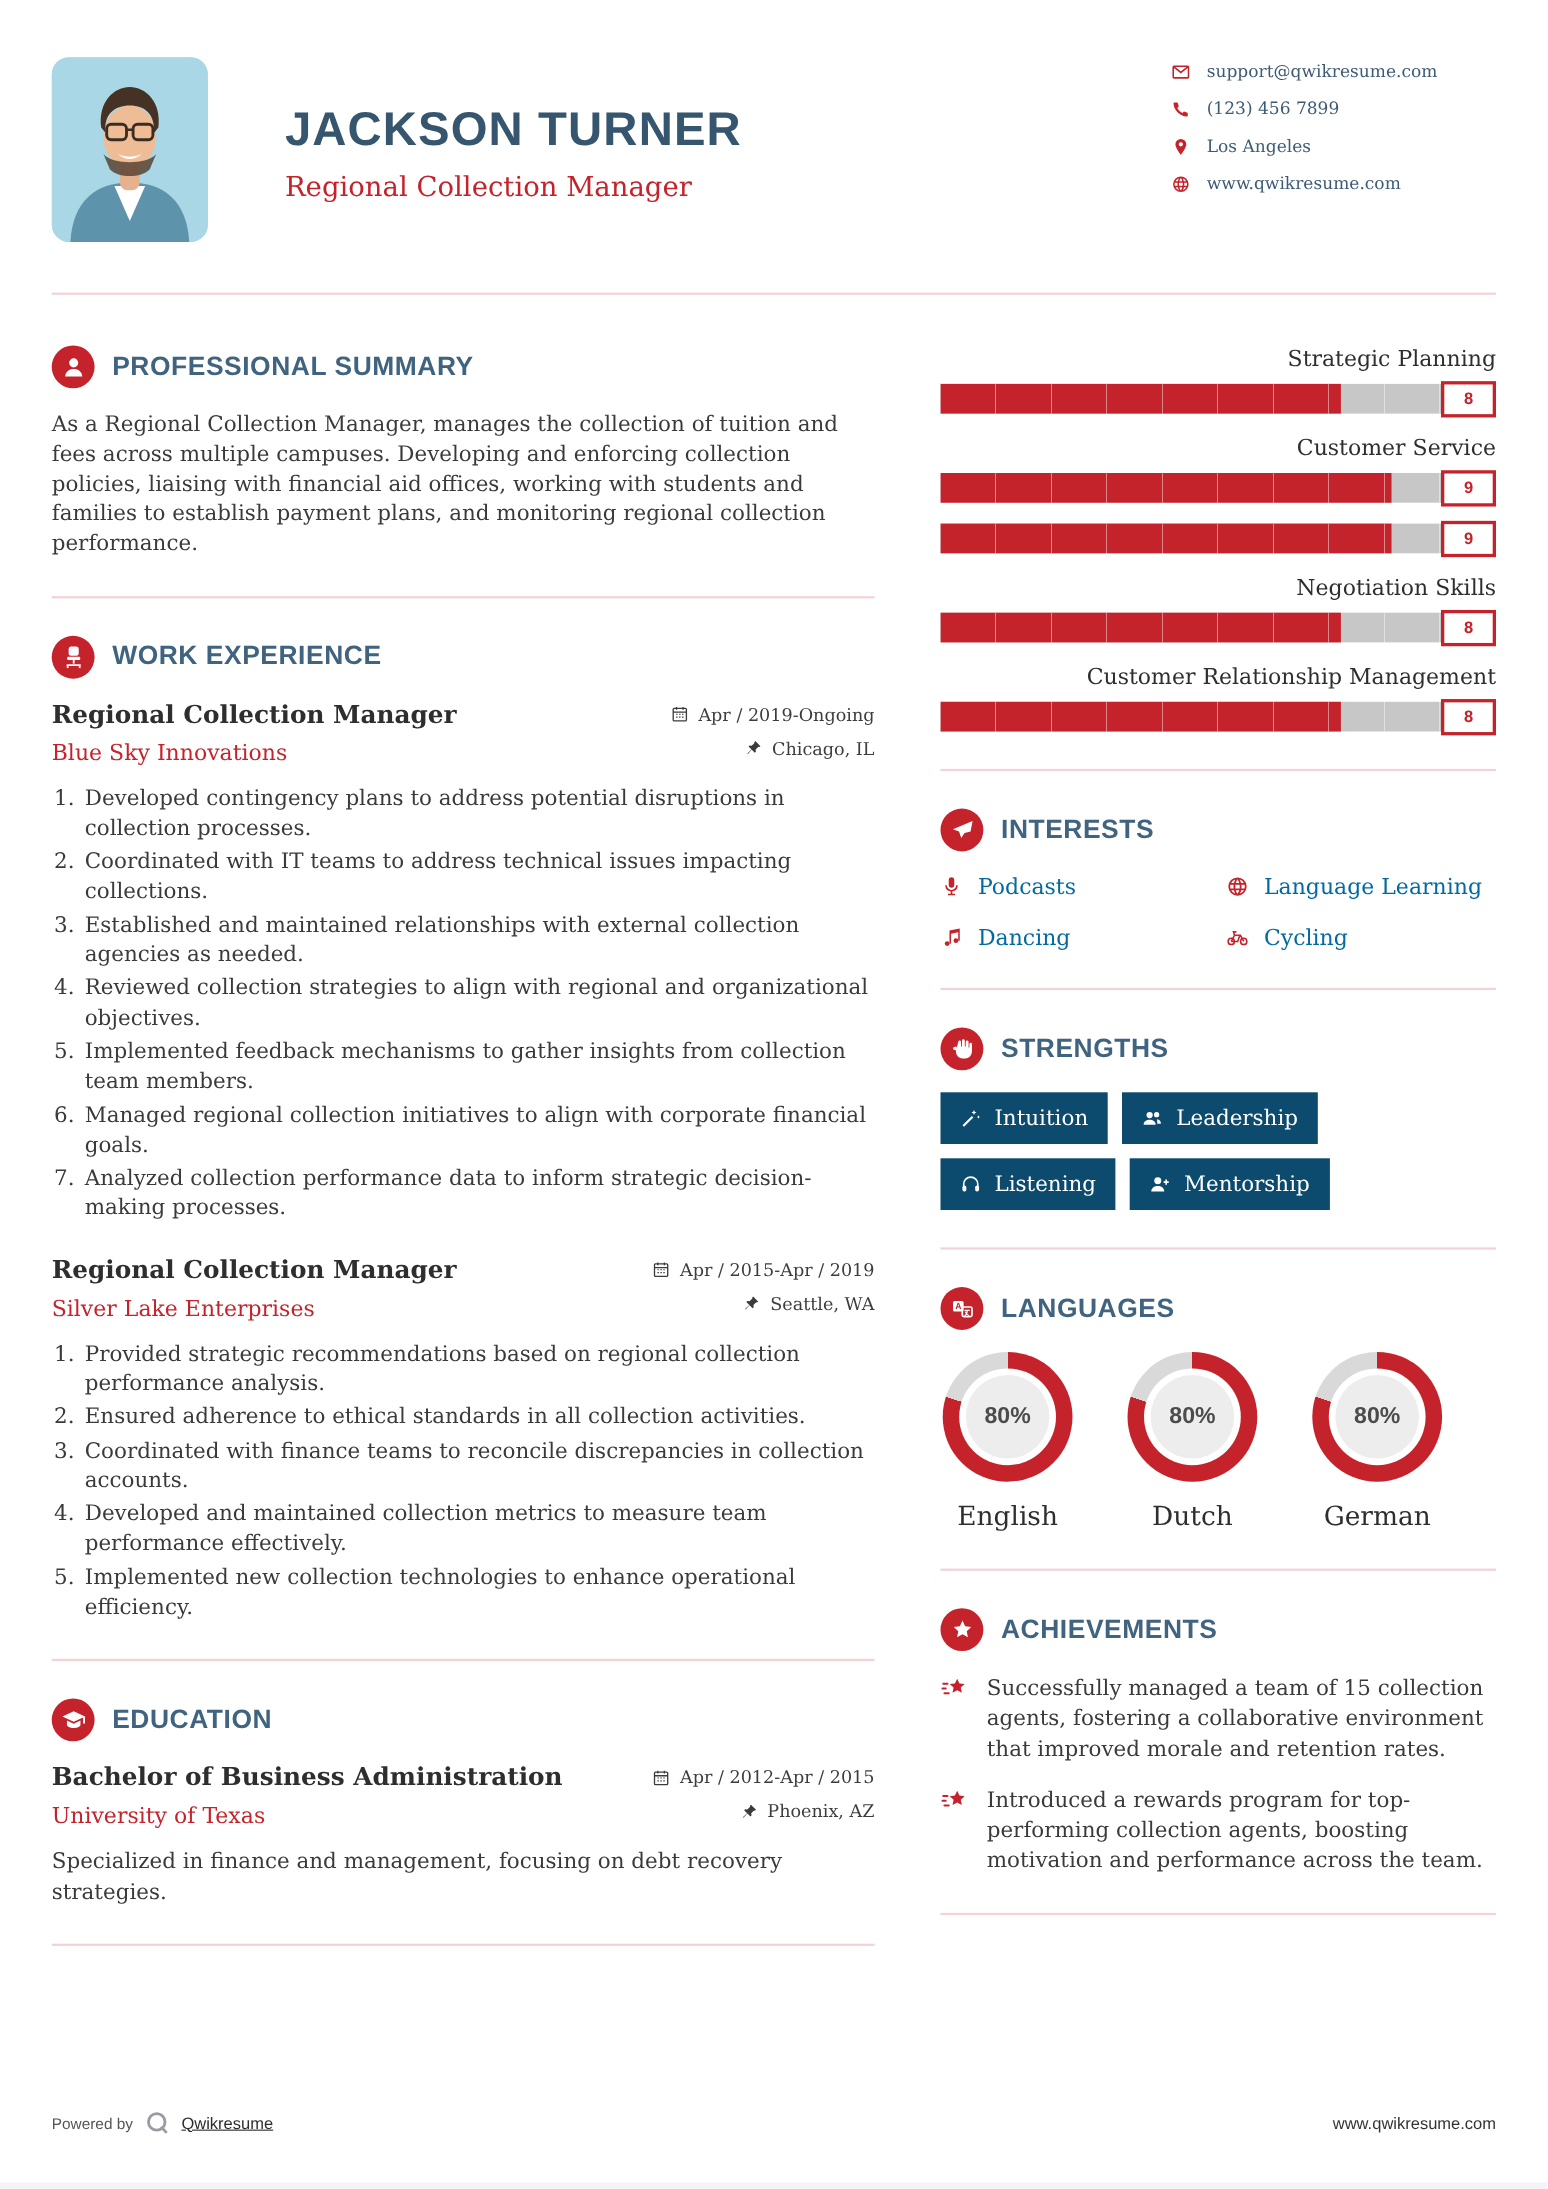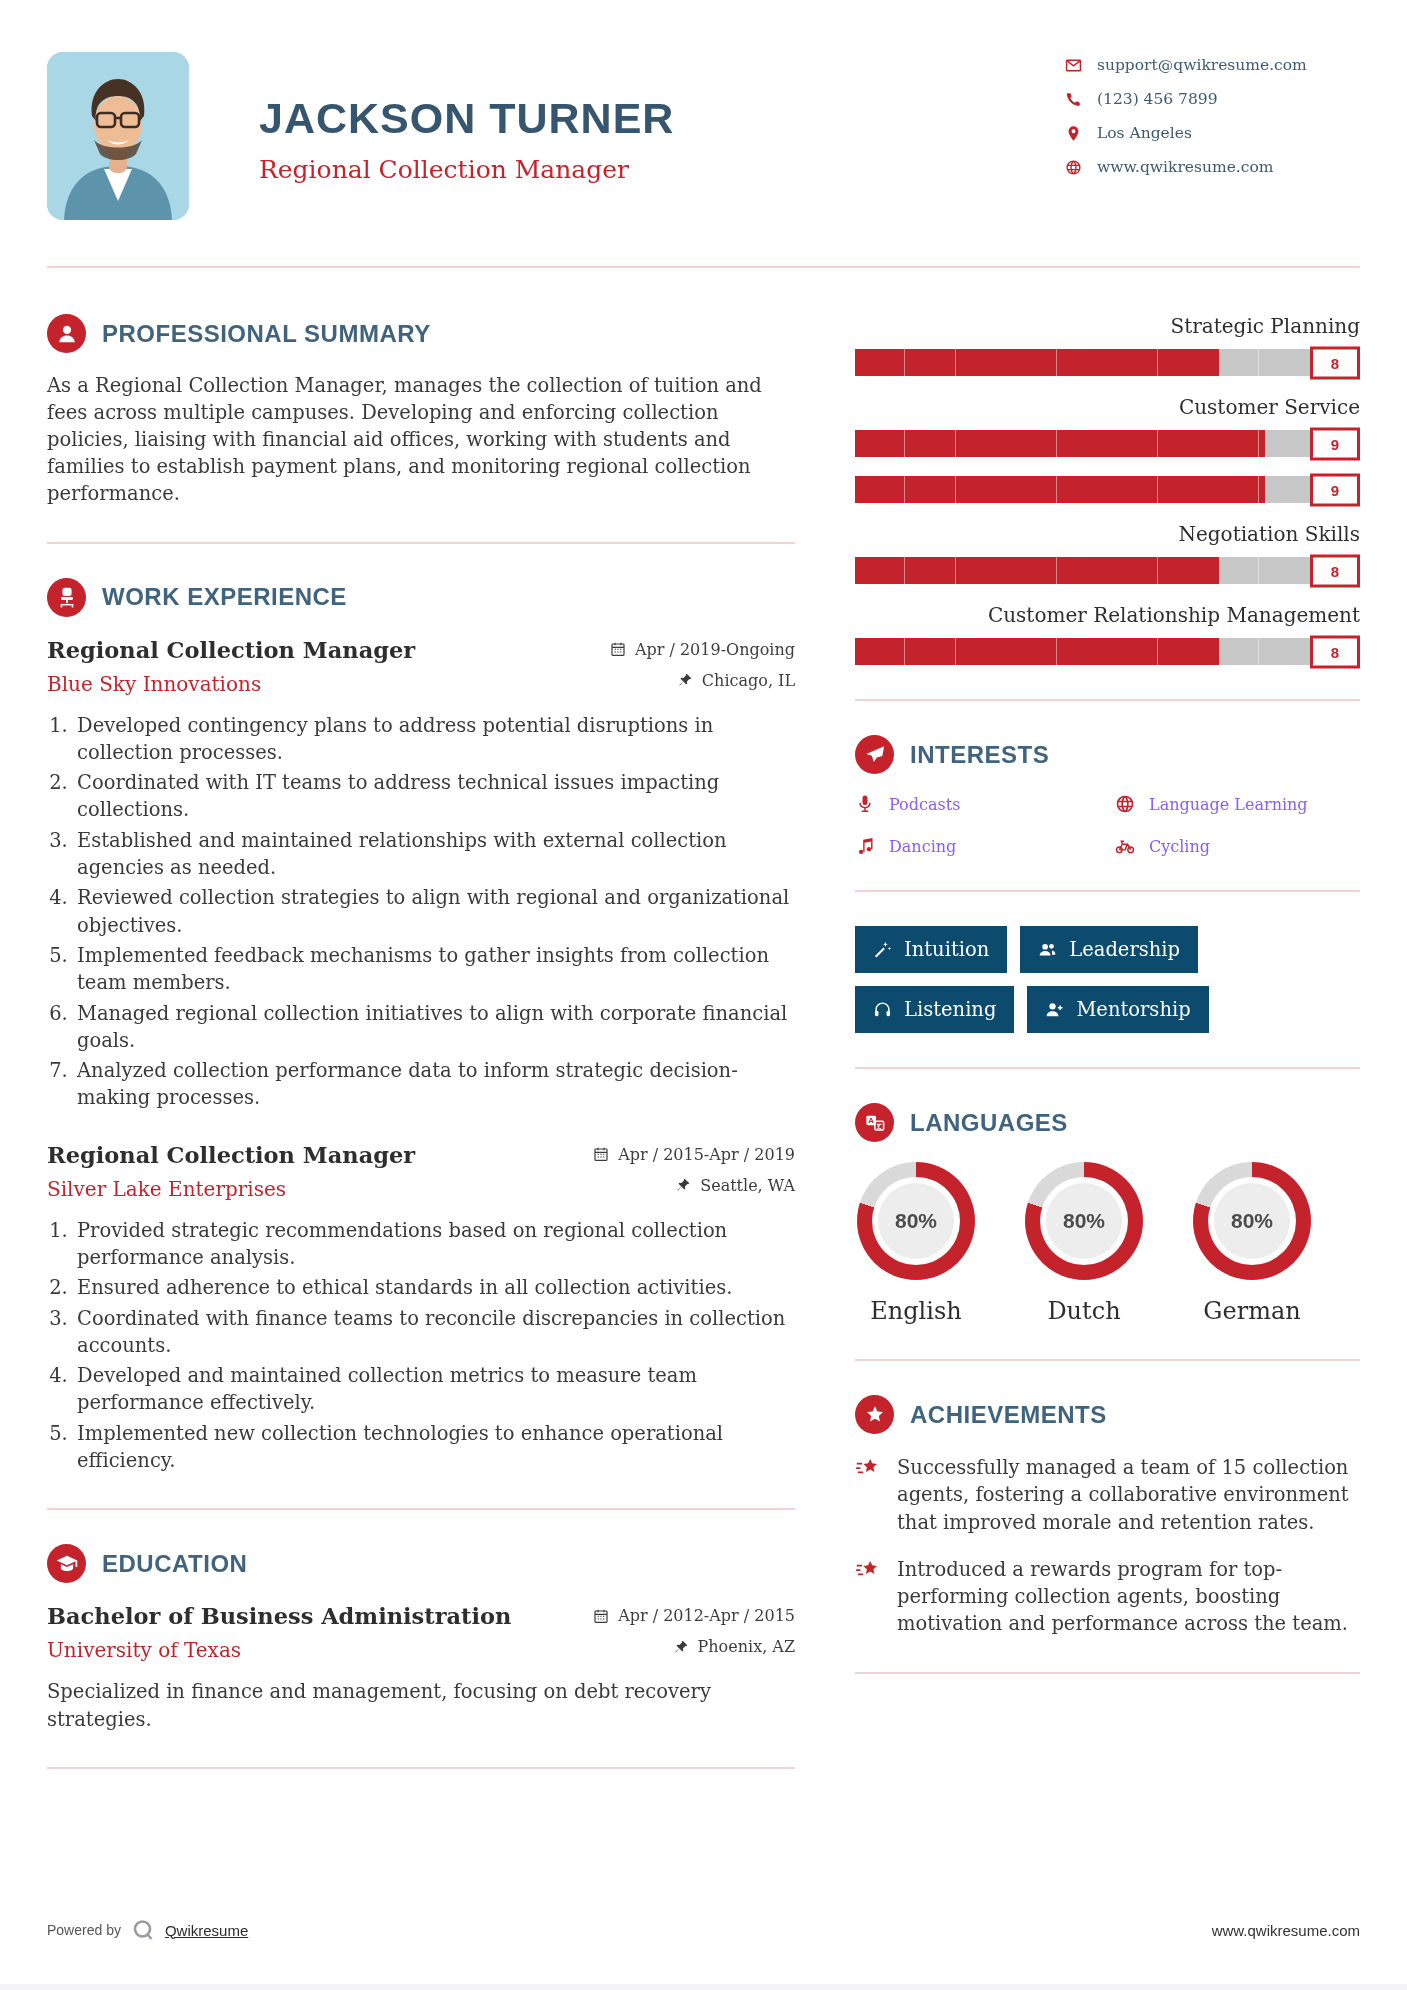--- a/index.html
+++ b/index.html
@@ -62,21 +62,21 @@
   .bar::after{content:"";position:absolute;inset:0;
      background:repeating-linear-gradient(90deg,transparent 0 calc(10% - 1px),rgba(255,255,255,.45) calc(10% - 1px) 10%);}
   .bar-fill{position:absolute;left:0;top:0;bottom:0;background:#c5232b;}
   .bar-box{position:absolute;right:0;top:50%;transform:translateY(-50%);z-index:2;
      width:44px;height:27px;background:#fff;border:3px solid #c5232b;
      display:flex;align-items:center;justify-content:center;
      font-family:"Liberation Sans",sans-serif;font-weight:bold;font-size:15px;color:#c5232b;}
 
   
   .interests{display:grid;grid-template-columns:250px 1fr;row-gap:22px;column-gap:10px;}
-  .interest{display:flex;align-items:center;gap:14px;font-size:16px;color:#8b5cf6;}
+  .interest{display:flex;align-items:center;gap:14px;font-size:20px;color:#0369a1;}
   .interest .ic{width:20px;height:20px;color:#c5232b;flex:none;}
 
   
   .tags{display:flex;flex-wrap:wrap;gap:13px;}
   .tag{background:#0c4a6e;color:#fff;display:flex;align-items:center;gap:12px;
        padding:12px 18px;font-size:19.5px;}
   .tag .ic{width:19px;height:19px;flex:none;}
 
   
   .langs{display:flex;gap:46px;}
@@ -433,20 +433,31 @@
                   </svg>
                 </span>
                 <span>Cycling</span>
               </div>
             </div>
         </div>
 
         <hr class="sep col-sep">
 
         <div class="section">
+          <div class="section-head">
+            <span class="badge">
+                <span class="ic">
+                  <svg viewBox="0 0 24 24" fill="currentColor">
+                    <path d="M7.8 4.5a1.4 1.4 0 012.8 0V9h.9V3.4a1.4 1.4 0 012.8 0V9h.9V4.5a1.4 1.4 0 012.8 0V10h.8V6.8a1.3 1.3 0 012.6 0v7.4A6.8 6.8 0 0114.6 21h-2.4a6.8 6.8 0 01-6.8-6.8z"></path>
+                    <path d="M5.2 9l2.4 1.3-1 2.9-2.5-.7a1.5 1.5 0 01.1-3z"></path>
+                  </svg>
+                </span>
+              </span>
+            <span class="section-title">STRENGTHS</span>
+          </div>
           <div class="tags">
 
               <div class="tag">
                 <span class="ic">
                   <svg viewBox="0 0 24 24" fill="currentColor">
                     <path d="M2.5 20.2L13.2 9.5l1.8 1.8L4.3 22zM15.7 2.6l.9 2 2 .9-2 .9-.9 2-.9-2-2-.9 2-.9zM20.8 8.7l.6 1.4 1.4.6-1.4.6-.6 1.4-.6-1.4-1.4-.6 1.4-.6z"></path>
                   </svg>
                 </span>
                 <span>Intuition</span>
               </div>

